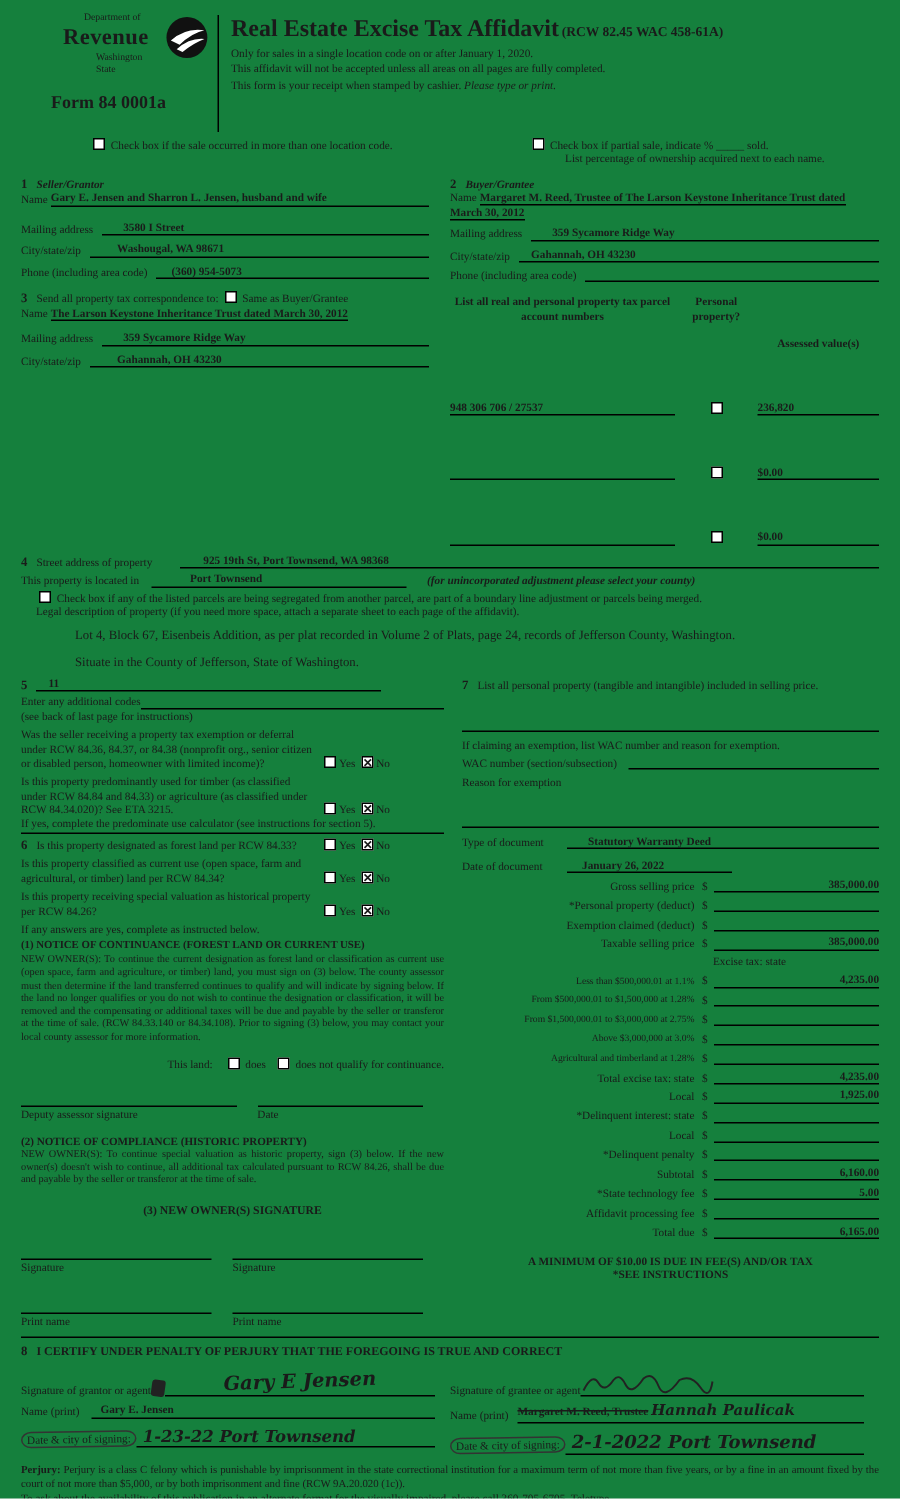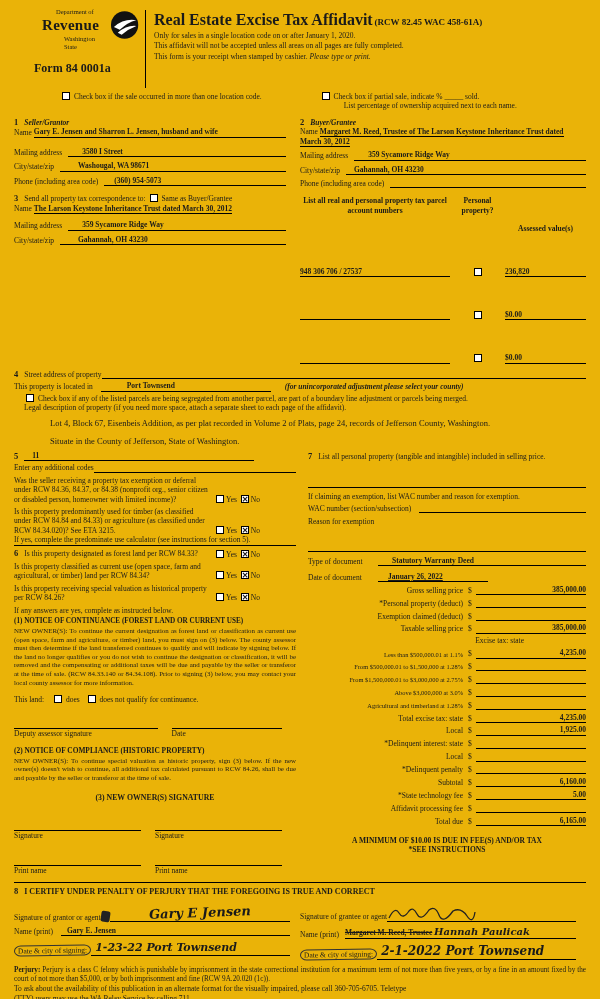--- a/index.html
+++ b/index.html
@@ -1,36 +1,36 @@
 <!DOCTYPE html>
 <html><head>
 <meta charset="utf-8">
 <style>
   * { margin:0; padding:0; box-sizing:border-box; }
   html,body { background:#e8e8e8; }
   .page {
-    width:600px; height:999px; margin:0 auto; background:#eab308;
+    width:600px; height:999px; margin:0 auto; background:#15803d;
     font-family:"Liberation Serif", serif; color:#1a1a1a; font-size:7.5px;
     padding:8px 14px 4px 14px; position:relative; overflow:hidden; line-height:1.25;
   }
   
   .hdr { display:flex; }
   .logo-block { width:125px; padding-left:28px; flex-shrink:0; }
   .logo-row { display:flex; align-items:flex-start; }
   .dept { font-size:6.5px; margin-left:14px; }
   .rev { font-size:15px; font-weight:bold; letter-spacing:.3px; }
   .wa { font-size:6.5px; margin-left:22px; }
   .logo-circle { margin-left:2px; margin-top:2px; }
   .form-num { font-size:12px; font-weight:bold; margin-top:10px; margin-left:-8px; }
   .vline { width:1px; background:#000; margin:2px 8px 0 6px; height:78px; }
   .title-block { padding-top:2px; }
   .main-title { font-size:16px; font-weight:bold; }
   .title-suffix { font-size:9px; font-weight:bold; }
   .hdr-line { font-size:7.5px; margin-top:1px; }
-  .hdr-cbrow { display:flex; margin:4px 0 6px 46px; font-size:7.5px; }
+  .hdr-cbrow { display:flex; margin:4px 0 6px 46px; font-size:7.5px;gap:33px; }
   .hdr-cb2 { margin-left:58px; }
   
   .cb { display:inline-block; width:8px; height:8px; border:1px solid #000; vertical-align:-1px;
         position:relative; margin:0 2px; background:#fff; }
   .cb.checked::before { content:"✕"; position:absolute; left:0; top:-1px; font-size:8px; font-weight:bold; }
   .fill { font-weight:bold; border-bottom:1px solid #000; }
   .u { border-bottom:1px solid #000; }
   .grow { flex:1 1 auto; }
   .b { font-weight:bold; }
   .i { font-style:italic; }
@@ -201,20 +201,21 @@
         <div class="pc2"><span class="cb"></span></div>
         <div class="pc3 fill">$0.00</div>
       </div>
     </div>
   </div>
 
   <div style="margin-top:5px;">
     <div class="row">
       <span class="secnum">4</span>
       <span>Street address of property</span>
+      <span class="fill" style="width:240px; margin-left:18px; padding-left:16px;">925 19th St, Port Townsend, WA  98368</span>
       <span class="u grow"></span>
     </div>
     <div class="row" style="margin-top:2px;">
       <span>This property is located in</span>
       <span class="fill" style="width:170px; margin-left:8px; padding-left:26px;">Port Townsend</span>
       <span class="b i" style="margin-left:14px;">(for unincorporated adjustment please select your county)</span>
     </div>
     <div style="margin:2px 0 0 10px;">
       <span class="cb"></span>
       <span>Check box if any of the listed parcels are being segregated from another parcel, are part of a boundary line adjustment or parcels being merged.</span>
@@ -231,20 +232,21 @@
     <div class="mid-l">
       <div>
         <div class="row">
           <span class="secnum">5</span>
           <span class="fill" style="width:230px; padding-left:8px;">11</span>
         </div>
         <div class="row" style="margin-top:2px;">
           <span>Enter any additional codes</span>
           <span class="u grow"></span>
         </div>
+        <div>(see back of last page for instructions)</div>
         <div class="q">
           <span class="qt">Was the seller receiving a property tax exemption or deferral under RCW 84.36, 84.37, or 84.38 (nonprofit org., senior citizen or disabled person, homeowner with limited income)?</span>
           <span class="qa"><span class="cb"></span><span>Yes</span> <span class="cb checked"></span><span>No</span></span>
         </div>
         <div class="q">
           <span class="qt">Is this property predominantly used for timber (as classified under RCW 84.84 and 84.33) or agriculture (as classified under RCW 84.34.020)? See ETA 3215.</span>
           <span class="qa"><span class="cb"></span><span>Yes</span> <span class="cb checked"></span><span>No</span></span>
         </div>
         <div style="border-bottom:1px solid #000; padding-bottom:1px;">If yes, complete the predominate use calculator (see instructions for section 5).</div>
       </div>
@@ -258,21 +260,21 @@
           <span class="qt">Is this property classified as current use (open space, farm and agricultural, or timber) land per RCW 84.34?</span>
           <span class="qa"><span class="cb"></span><span>Yes</span> <span class="cb checked"></span><span>No</span></span>
         </div>
         <div class="q">
           <span class="qt">Is this property receiving special valuation as historical property per RCW 84.26?</span>
           <span class="qa"><span class="cb"></span><span>Yes</span> <span class="cb checked"></span><span>No</span></span>
         </div>
         <div style="margin-top:3px;">If any answers are yes, complete as instructed below.</div>
         <div class="b" style="margin-top:2px; font-size:7.2px;">(1) NOTICE OF CONTINUANCE (FOREST LAND OR CURRENT USE)</div>
         <div class="notice-body">NEW OWNER(S): To continue the current designation as forest land or classification as current use (open space, farm and agriculture, or timber) land, you must sign on (3) below. The county assessor must then determine if the land transferred continues to qualify and will indicate by signing below. If the land no longer qualifies or you do not wish to continue the designation or classification, it will be removed and the compensating or additional taxes will be due and payable by the seller or transferor at the time of sale. (RCW 84.33.140 or 84.34.108). Prior to signing (3) below, you may contact your local county assessor for more information.</div>
-        <div style="margin-top:8px;">
+        <div style="margin-top:8px;text-align:right;">
           <span>This land:</span>
           <span class="cb" style="margin-left:8px;"></span>
           <span>does</span>
           <span class="cb" style="margin-left:6px;"></span>
           <span>does not qualify for continuance.</span>
         </div>
         <div class="sig-pair">
           <div style="flex:1.3;"><span class="u">&nbsp;</span><span>Deputy assessor signature</span></div>
           <div><span class="u">&nbsp;</span><span>Date</span></div>
         </div>
@@ -306,21 +308,21 @@
         </div>
         <div style="margin-top:4px;">Reason for exemption</div>
       </div>
       <hr class="thin" style="margin-top:24px;">
       <div class="row" style="margin-top:4px;">
         <span style="width:70px;">Type of document</span>
         <span class="fill grow" style="padding-left:14px;">Statutory Warranty Deed</span>
       </div>
       <div class="row" style="margin-top:6px;">
         <span style="width:70px;">Date of document</span>
-        <span class="fill" style="width:110px; padding-left:10px;text-decoration:underline;">January 26, 2022</span>
+        <span class="fill" style="width:110px; padding-left:10px;">January 26, 2022</span>
       </div>
 
       <div style="margin-top:1px;">
         <div class="tax-row">
             <span class="tax-lbl">Gross selling price</span>
             <span class="tax-d">$</span>
             <span class="tax-val">385,000.00</span>
           </div>
         <div class="tax-row">
             <span class="tax-lbl">*Personal property (deduct)</span>

